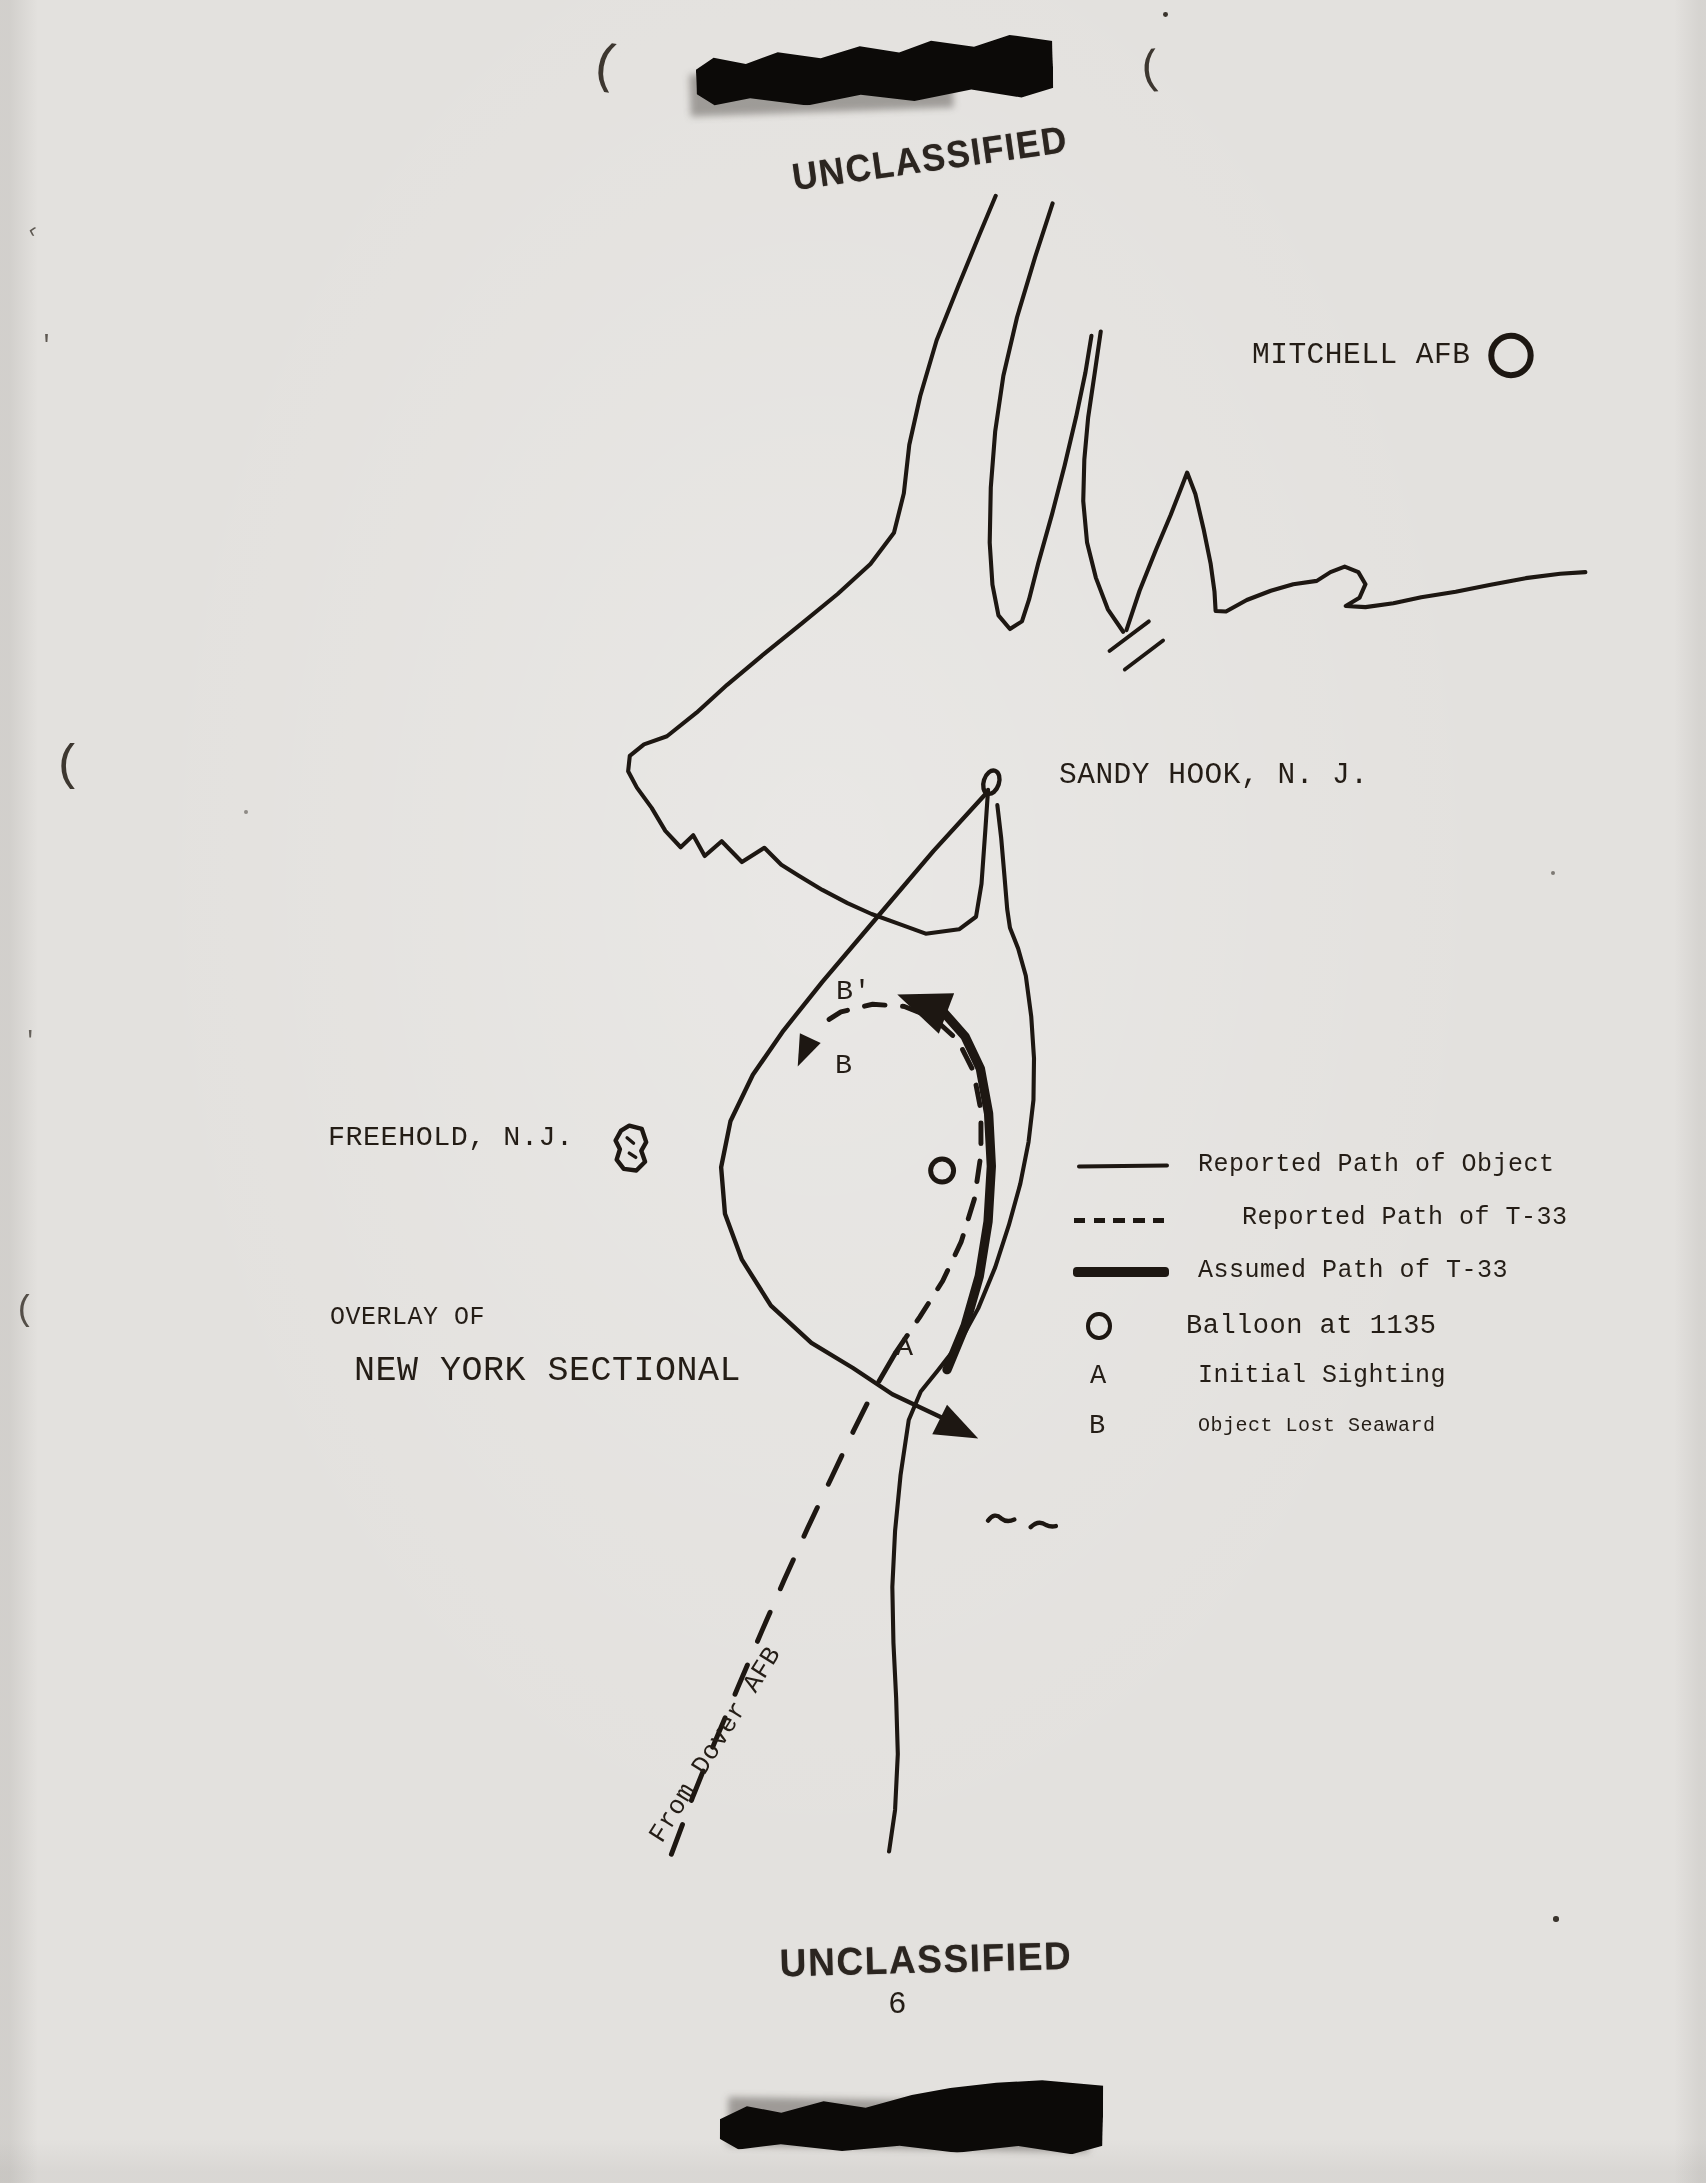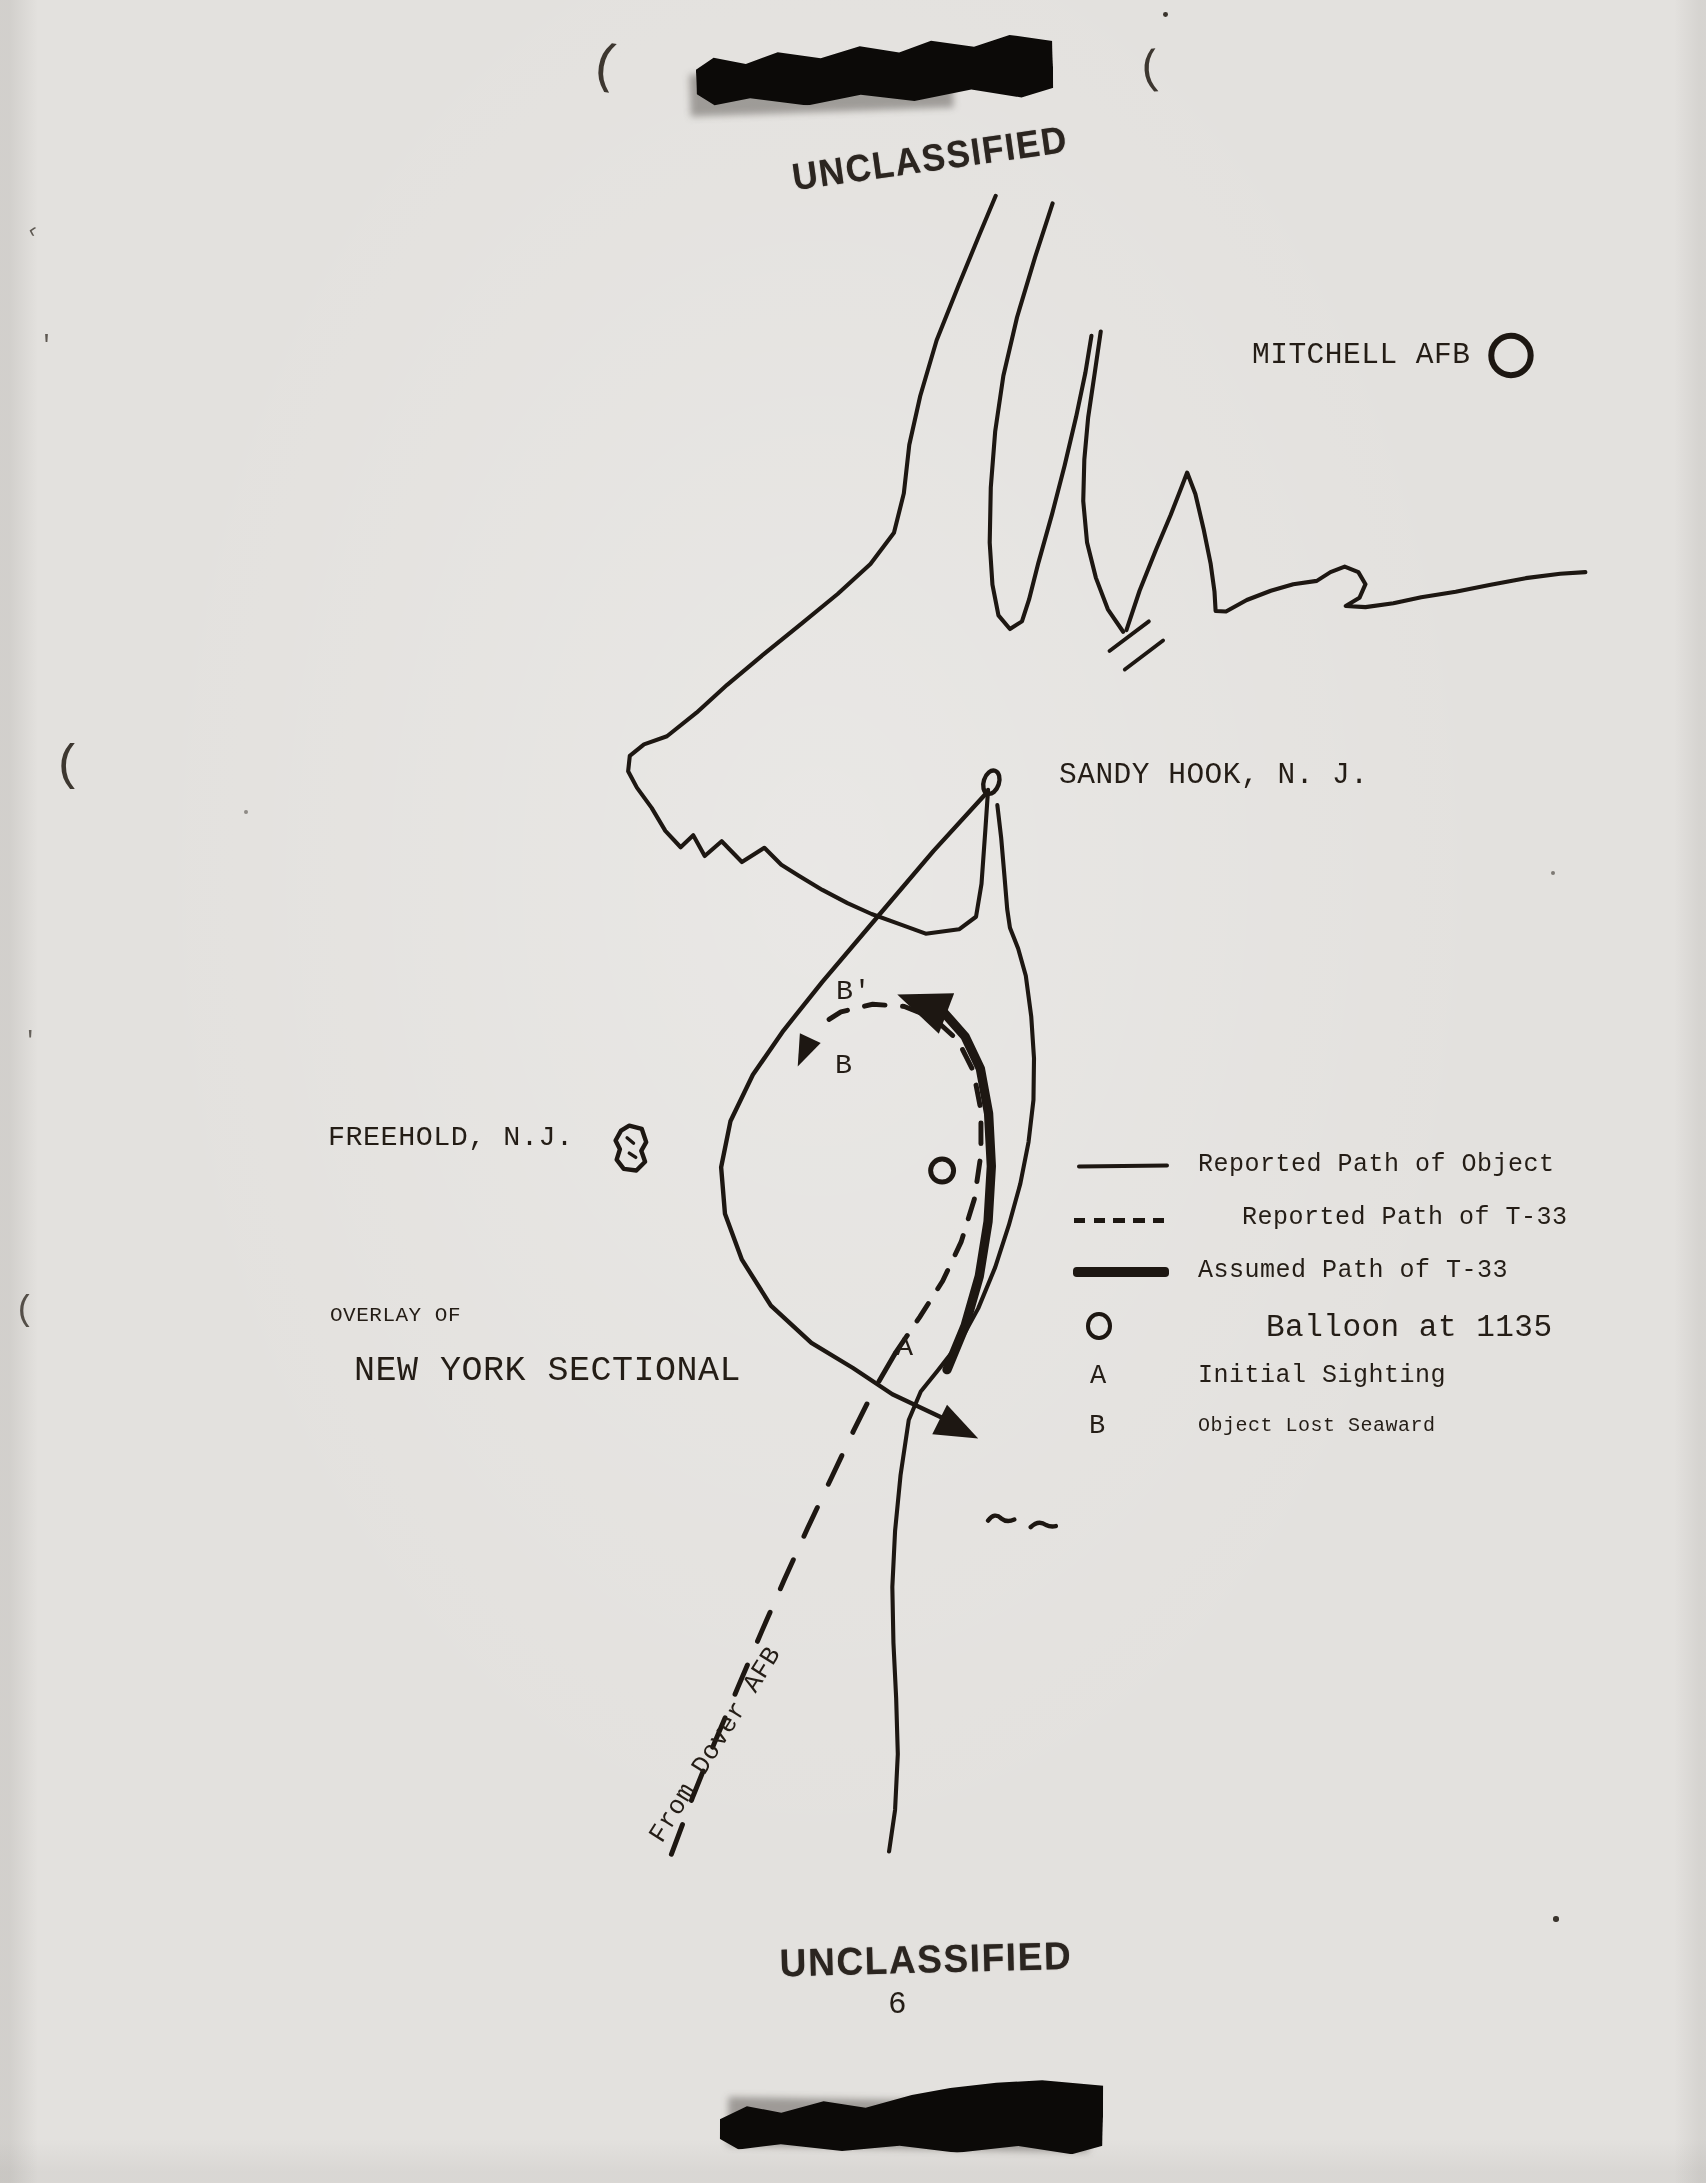--- a/index.html
+++ b/index.html
@@ -105,39 +105,39 @@
        L 1127 2120 L 1133 2101 L 1125 2085 L 1135 2067 Z"></path>
   <path class="ink-stroke" stroke-width="6" d="M 1146 2080 L 1158 2090 M 1150 2108 L 1162 2116"></path>
 
   <path class="ink-stroke" stroke-width="8" d="M 1806 2780 Q 1818 2764 1830 2776 Q 1840 2784 1854 2778
        M 1884 2792 Q 1898 2778 1912 2788 Q 1920 2792 1930 2790"></path>
 </svg>
 
 <div class="tw" style="left:1252px;top:340px;font-size:29.5px;">MITCHELL AFB</div>
 <div class="tw" style="left:1059px;top:760px;font-size:29.5px;">SANDY HOOK, N. J.</div>
 <div class="tw" style="left:328px;top:1123px;font-size:28.4px;">FREEHOLD, N.J.</div>
-<div class="tw" style="left:330px;top:1305px;font-size:21px;text-align:center;">OVERLAY OF</div>
+<div class="tw" style="left:330px;top:1305px;font-size:25px;text-align:center;">OVERLAY OF</div>
 <div class="tw" style="left:354px;top:1353px;font-size:35px;">NEW YORK SECTIONAL</div>
 <div class="tw" style="left:836px;top:977px;font-size:28.4px;">B'</div>
 <div class="tw" style="left:835px;top:1051px;font-size:28.4px;">B</div>
 <div class="tw" style="left:896px;top:1333px;font-size:28.4px;">A</div>
 <div class="tw" style="left:716px;top:1745px;font-size:26px;transform:translate(-50%,-50%) rotate(-58deg);">From Dover AFB</div>
 
 <div>
   <div class="legend-line" style="left:1077px;top:1164px;width:92px;height:4.4px;transform:rotate(-.6deg);"></div>
   <div class="tw" style="left:1198px;top:1152px;font-size:25px;text-align:center;">Reported Path of Object</div>
 
   <div class="legend-dash" style="left:1074px;top:1218px;width:95px;"></div>
   <div class="tw" style="left:1242px;top:1205px;font-size:25px;">Reported Path of T-33</div>
 
   <div class="legend-line" style="left:1073px;top:1267px;width:96px;height:9.8px;border-radius:3.8px;"></div>
   <div class="tw" style="left:1198px;top:1258px;font-size:25px;">Assumed Path of T-33</div>
 
   <div class="legend-circle" style="left:1086px;top:1312px;width:17.5px;height:19.7px;"></div>
-  <div class="tw" style="left:1266px;top:1312px;font-size:31px;">Balloon at 1135</div>
+  <div class="tw" style="left:1186px;top:1312px;font-size:27px;">Balloon at 1135</div>
 
   <div class="tw" style="left:1090px;top:1362px;font-size:27px;">A</div>
   <div class="tw" style="left:1198px;top:1363px;font-size:25px;">Initial Sighting</div>
 
   <div class="tw" style="left:1089px;top:1412px;font-size:27px;">B</div>
   <div class="tw" style="left:1198px;top:1415px;font-size:20px;">Object Lost Seaward</div>
 </div>
 
 <div class="stamp" style="left:926px;top:1960px;font-size:37px;transform:translate(-50%,-50%) rotate(-1.5deg) scale(1,1.05);">UNCLASSIFIED</div>
 <div class="tw" style="left:888px;top:1989px;font-size:31px;">6</div>

